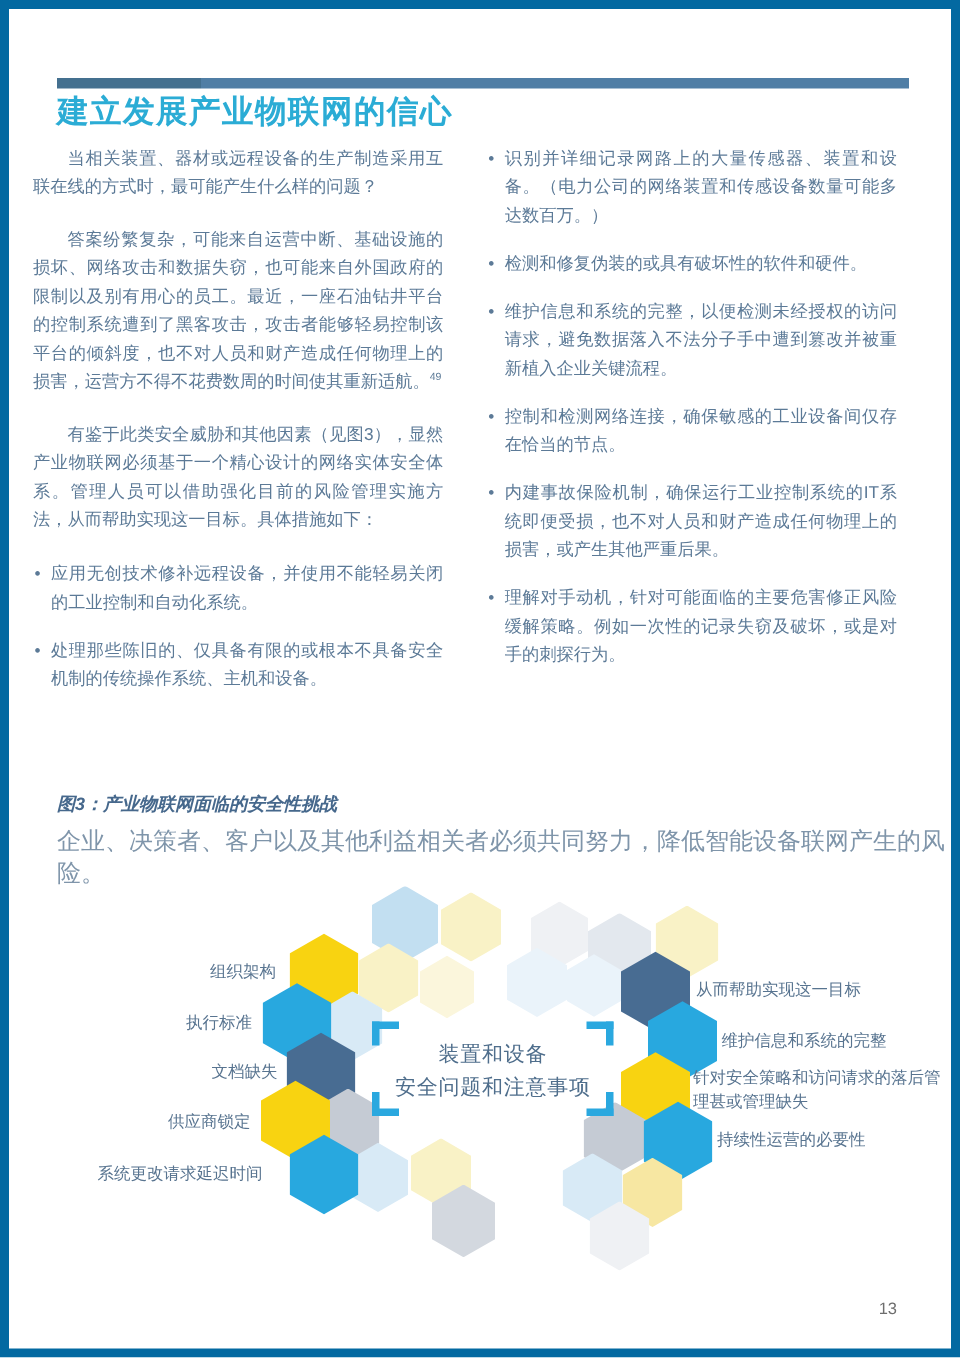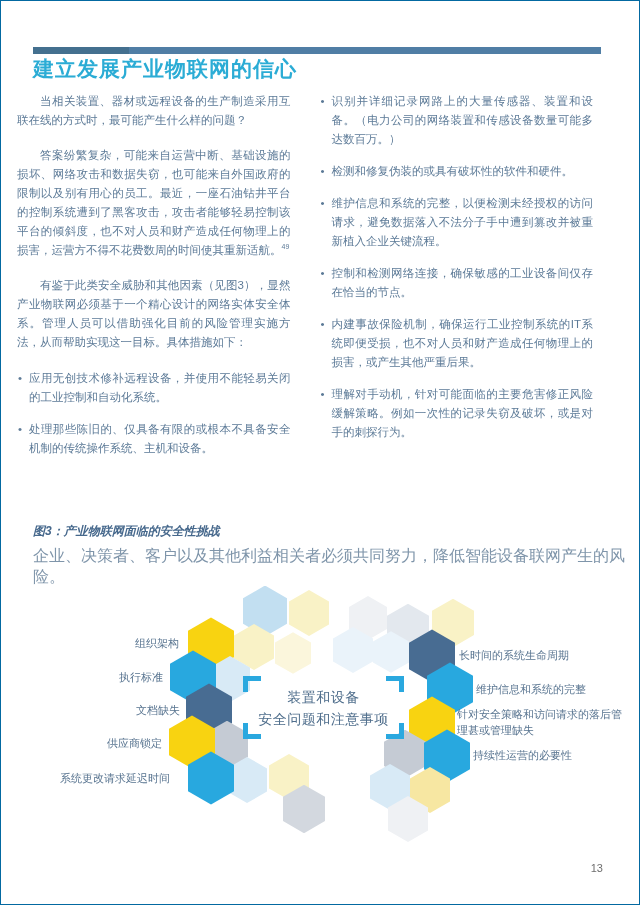--- a/index.html
+++ b/index.html
@@ -1,20 +1,20 @@
 <!DOCTYPE html>
 <html><head>
 <meta charset="utf-8">
 <style>
   * { margin:0; padding:0; box-sizing:border-box; }
   html,body { background:#fff; }
   .page {
     position:relative; width:640px; height:905px; background:#ffffff;
     font-family:"Liberation Sans","DejaVu Sans",sans-serif;
-    border:1px solid #0369a1; overflow:hidden;
+    border:6px solid #0369a1; overflow:hidden;
   }
   .top-bar {
     position:absolute; left:32px; top:46px; width:568px; height:7px;
     background:linear-gradient(90deg,#44708f 0px,#44708f 96px,#507ea5 96px);
   }
   .page-title {
     position:absolute; left:32px; top:54px;
     font-size:21px; font-weight:bold; color:#2bacd5; letter-spacing:1px;
   }
   .columns {
@@ -132,21 +132,21 @@
         <div class="hex" style="left: 282px; top: 783.745px; width: 42px; height: 48.51px; background: rgb(211, 216, 223);"></div>
         <div class="hex" style="left: 387px; top: 794.9px; width: 40px; height: 46.2px; background: rgb(239, 241, 244);"></div>
       </div>
 
     <div class="diagram-label dl-left ll1">组织架构</div>
     <div class="diagram-label dl-left ll2">执行标准</div>
     <div class="diagram-label dl-left ll3">文档缺失</div>
     <div class="diagram-label dl-left ll4">供应商锁定</div>
     <div class="diagram-label dl-left ll5">系统更改请求延迟时间</div>
 
-    <div class="diagram-label rl1">长时间的系统生命周期</div>
+    <div class="diagram-label rl1">从而帮助实现这一目标</div>
     <div class="diagram-label rl2">维护信息和系统的完整</div>
     <div class="diagram-label rl3">针对安全策略和访问请求的落后管理甚或管理缺失</div>
     <div class="diagram-label rl4">持续性运营的必要性</div>
 
     <div class="center-frame">
       <span class="corner tl"></span>
       <span class="corner tr"></span>
       <span class="corner bl"></span>
       <span class="corner br"></span>
       <div class="center-text">

